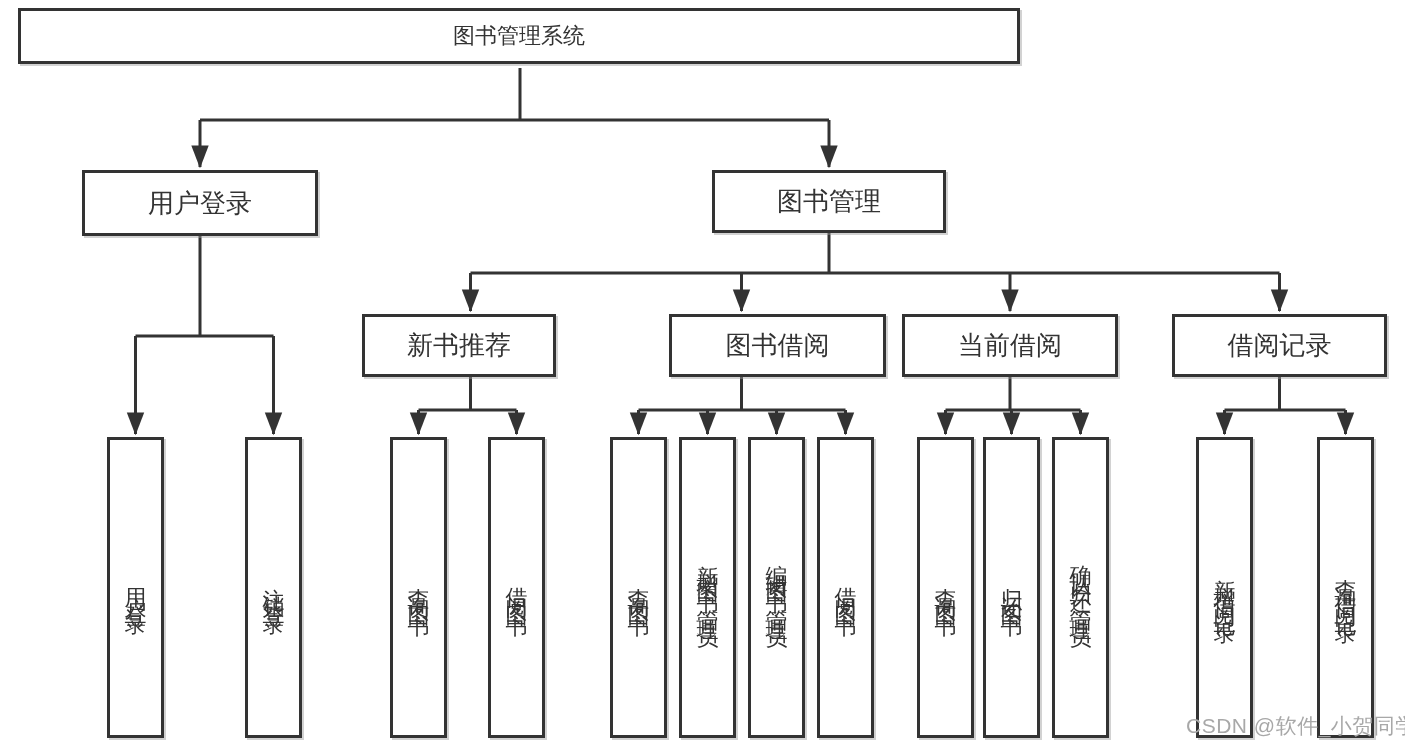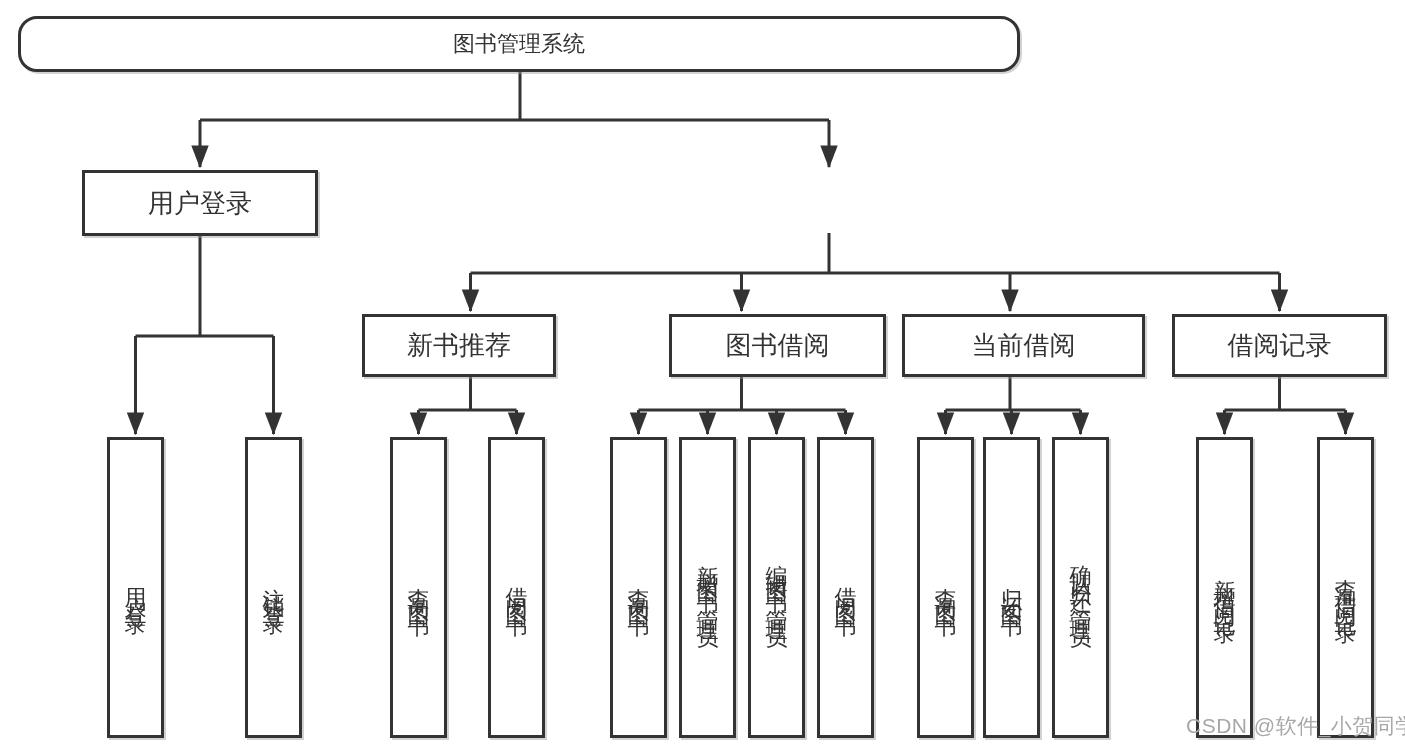--- a/index.html
+++ b/index.html
@@ -72,35 +72,38 @@
       <line x1="945.5" y1="410" x2="945.5" y2="434" marker-end="url(#arr)"></line>
       <line x1="1011.5" y1="410" x2="1011.5" y2="434" marker-end="url(#arr)"></line>
       <line x1="1080.5" y1="410" x2="1080.5" y2="434" marker-end="url(#arr)"></line>
 
       <path d="M1279.5 377 V410 M1224.5 410 H1345.5"></path>
       <line x1="1224.5" y1="410" x2="1224.5" y2="434" marker-end="url(#arr)"></line>
       <line x1="1345.5" y1="410" x2="1345.5" y2="434" marker-end="url(#arr)"></line>
     </g>
   </svg>
 
-  <div class="node hnode root-node" style="left:18px; top:16px; width:1002px; height:56px;border-radius:19px;">
+  <div class="node hnode root-node" style="left:18px; top:8px; width:1002px; height:56px;">
     <span class="label">图书管理系统</span>
   </div>
 
   <div class="node hnode" style="left:82px; top:170px; width:236px; height:66px;">
     <span class="label">用户登录</span>
+  </div>
+  <div class="node hnode" style="left:712px; top:170px; width:234px; height:63px;">
+    <span class="label">图书管理</span>
   </div>
 
   <div class="node hnode" style="left:362px; top:314px; width:194px; height:63px;">
     <span class="label">新书推荐</span>
   </div>
   <div class="node hnode" style="left:633px; top:314px; width:217px; height:63px;margin-left:36px;">
     <span class="label">图书借阅</span>
   </div>
-  <div class="node hnode" style="left:902px; top:314px; width:243px; height:63px;">
+  <div class="node hnode" style="left:902px; top:314px; width:216px; height:63px;">
     <span class="label">当前借阅</span>
   </div>
   <div class="node hnode" style="left:1172px; top:314px; width:215px; height:63px;">
     <span class="label">借阅记录</span>
   </div>
 
   <div class="node vnode" style="left:107px; top:437px; width:57px; height:301px;">
     <span class="label">用户登录</span>
   </div>
   <div class="node vnode" style="left:245px; top:437px; width:57px; height:301px;">

